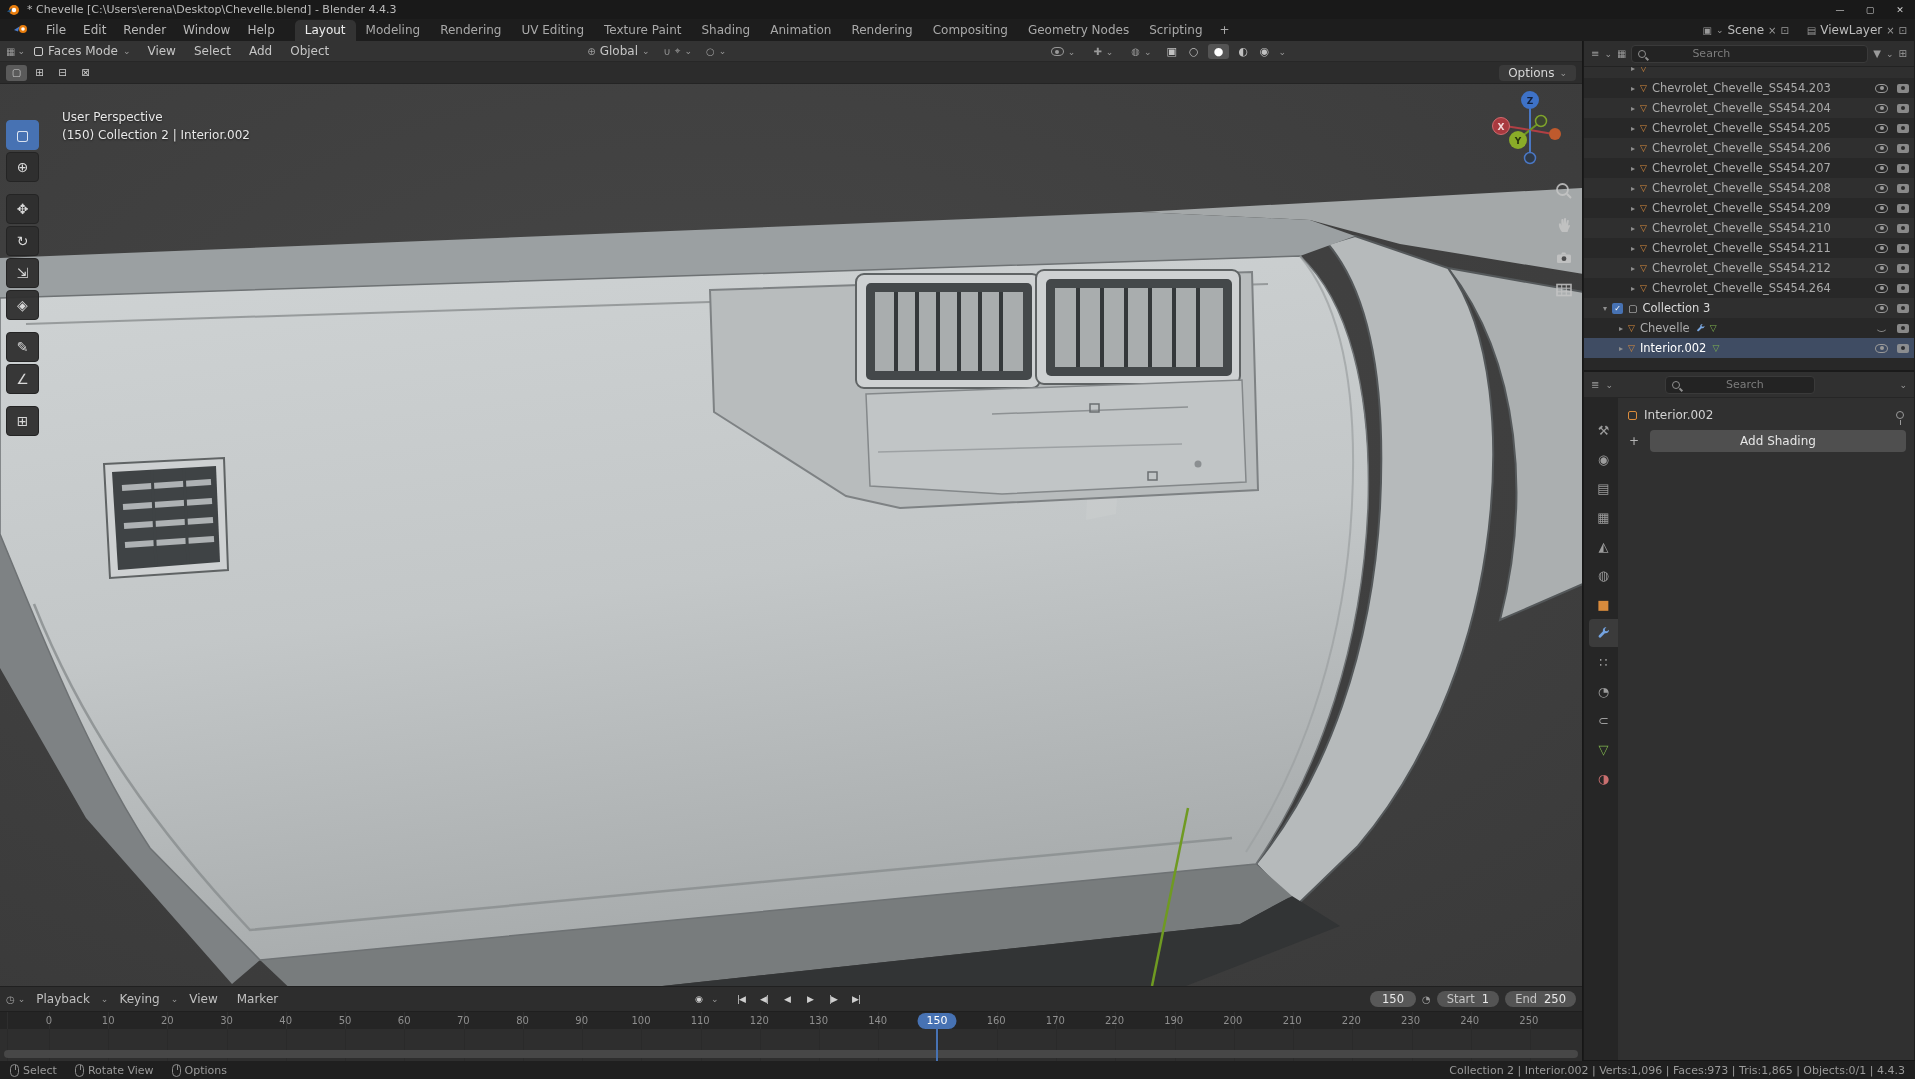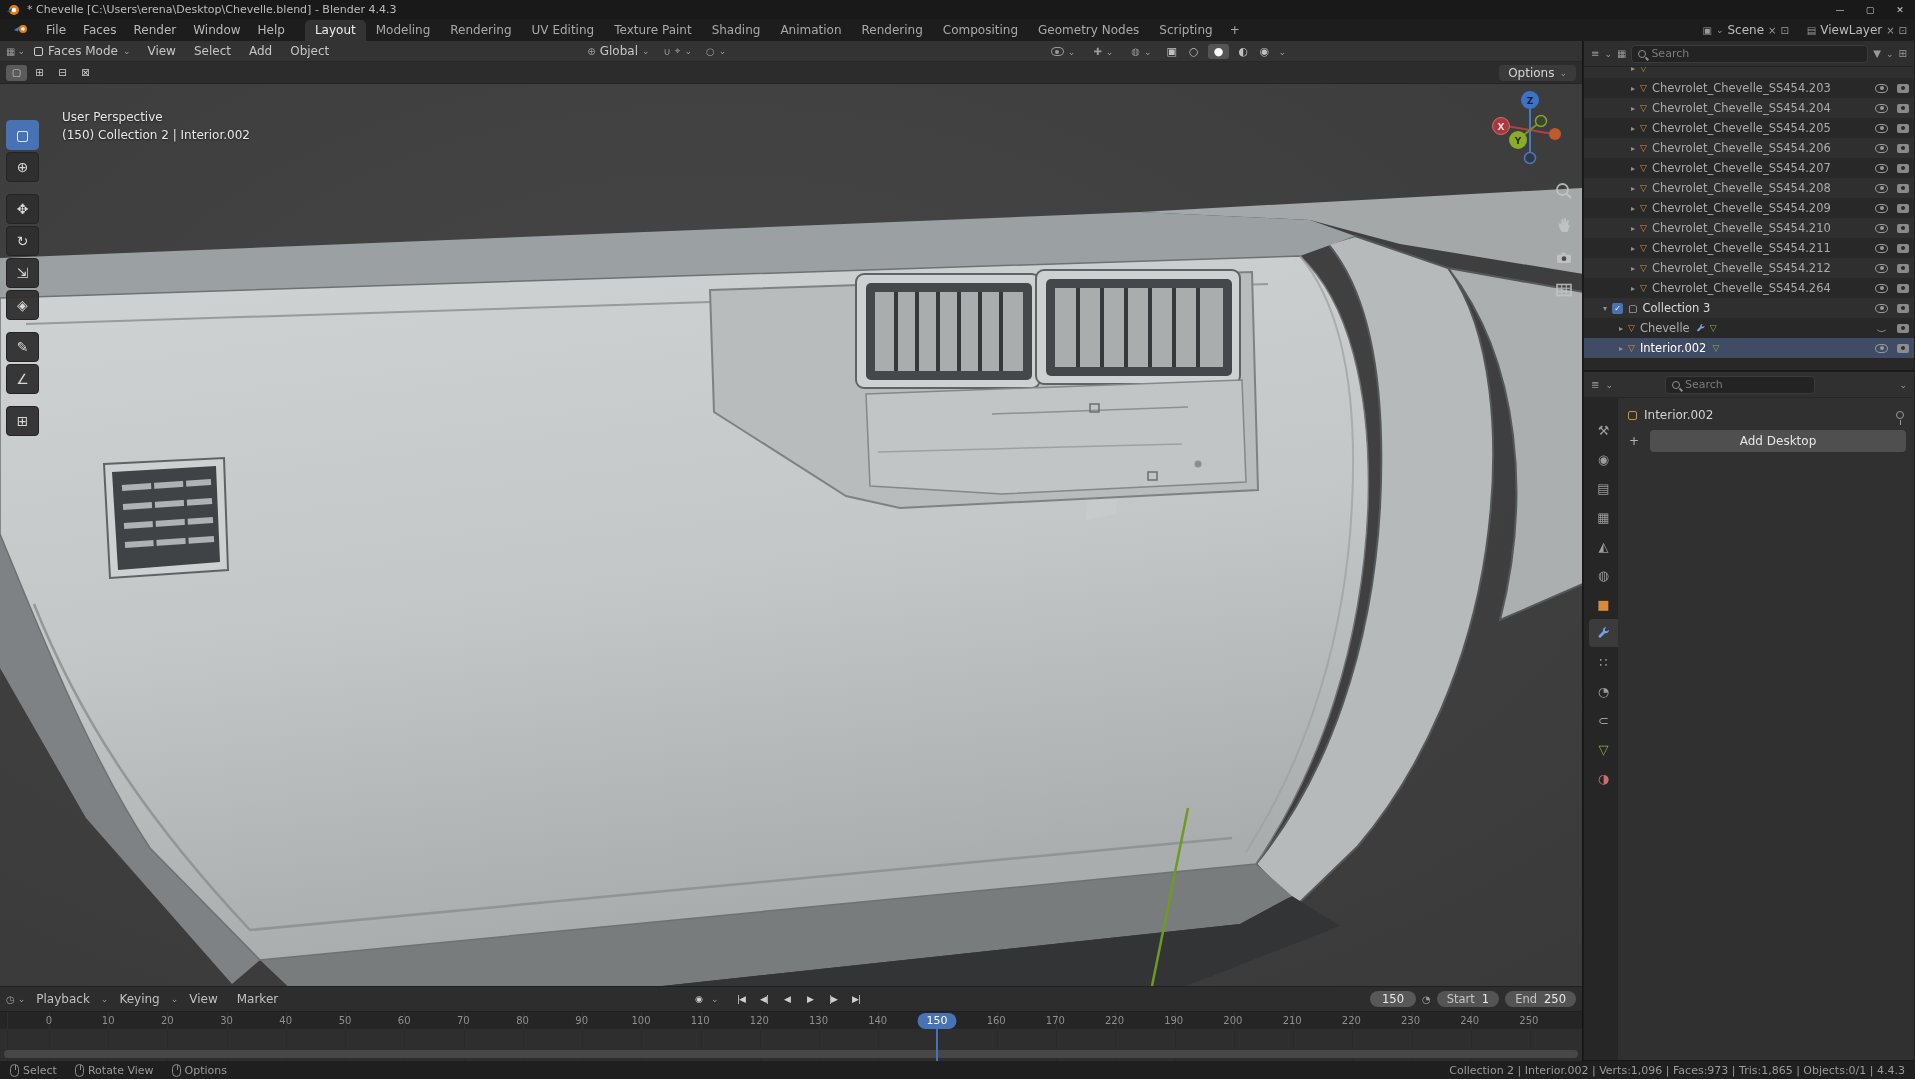--- a/index.html
+++ b/index.html
@@ -105,21 +105,21 @@
     background:#474747; border-radius:4px; }
 
   
   .outliner { height:331px; display:flex; flex-direction:column; background:#282828;
     border-bottom:2px solid #1a1a1a; border-left:1px solid #1a1a1a; }
   .ol-header { height:26px; background:#2e2e2e; display:flex; align-items:center; gap:5px;
     padding:0 7px; font-size:11px; color:#b5b5b5; border-bottom:1px solid #222; }
   .search-box { flex:1; display:flex; align-items:center; gap:5px; background:#232323;
     border:1px solid #3a3a3a; border-radius:4px; height:18px; padding:0 6px; }
   .search-box input { background:transparent; border:none; outline:none; color:#ddd;
-    font:11px "DejaVu Sans",sans-serif; width:100%; }
+    font:11px "DejaVu Sans",sans-serif; width:100%;margin-left:41px; }
   .search-box input::placeholder { color:#7c7c7c; }
   .mag { width:8px; height:8px; border:1.3px solid #8f8f8f; border-radius:50%; position:relative;
     display:inline-block; flex:none; }
   .mag::after { content:""; position:absolute; width:1.5px; height:4px; background:#8f8f8f;
     transform:rotate(-45deg); left:7px; top:6px; }
   .ol-list { flex:1; overflow:hidden; }
   .ol-row { height:20px; display:flex; align-items:center; font-size:11.5px; color:#ababab;
     padding-right:5px; }
   .ol-row.alt { background:rgba(255,255,255,0.035); }
   .ol-row.selected { background:#3f4c63; color:#fff; }
@@ -212,21 +212,21 @@
   <div class="topbar">
     <span class="tb-left">
       <span class="menu-item">
         <svg width="15" height="10" viewBox="0 0 15 10">
             <circle cx="9" cy="5" r="4" fill="#e87d0d"></circle>
             <circle cx="9" cy="5" r="1.8" fill="#fff"></circle>
             <path d="M0 6 L5.5 2.5 L4 7.5 Z" fill="#4a7bc8"></path>
           </svg>
       </span>
       <span class="menu-item">File</span>
-      <span class="menu-item">Faces</span>
+      <span class="menu-item">Edit</span>
       <span class="menu-item">Render</span>
       <span class="menu-item">Window</span>
       <span class="menu-item">Help</span>
     </span>
     <span class="ws-tabs">
       <span class="ws-tab active">Layout</span>
       <span class="ws-tab">Modeling</span>
       <span class="ws-tab">Rendering</span>
       <span class="ws-tab">UV Editing</span>
       <span class="ws-tab">Texture Paint</span>
@@ -766,21 +766,21 @@
             <div class="ptab ptab-material">◑</div>
           </div>
           <div class="props-main">
             <div class="breadcrumb">
               <span class="sq-ic" style="border-color:#d98b3c"></span>
               <span>Interior.002</span>
               <span class="pin"></span>
             </div>
             <div class="addmod-row">
               <span class="small-ic-btn">+</span>
-              <span class="addmod-btn">Add Desktop</span>
+              <span class="addmod-btn">Add Shading</span>
             </div>
           </div>
         </div>
       </div>
     </div>
   </div>
 
   <div class="statusbar">
     <span class="sb-item">
       <span class="mouse"></span>

